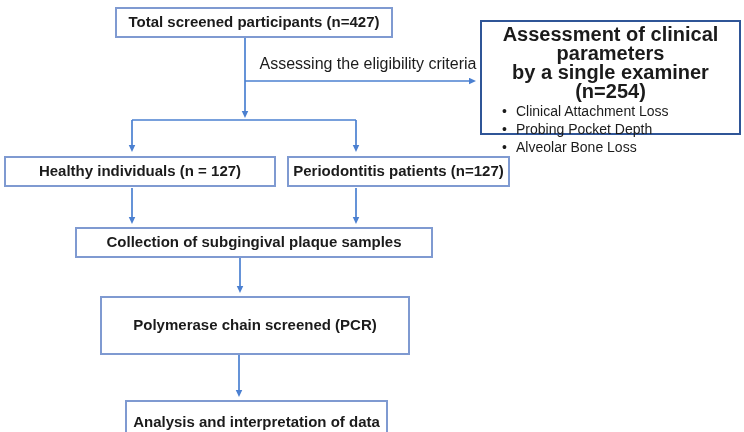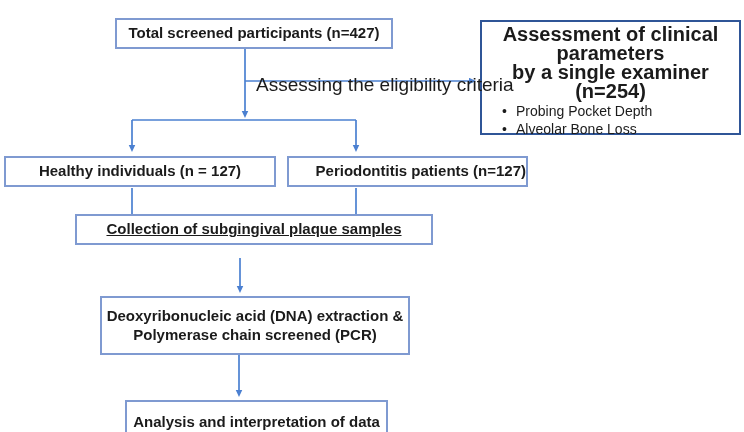--- a/index.html
+++ b/index.html
@@ -29,24 +29,24 @@
     background: #ffffff;
     display: flex;
     align-items: center;
     justify-content: center;
     text-align: center;
     font-weight: bold;
     font-size: 15px;
     line-height: 1.25;
     color: #1b1b1b;
   }
-  .box-total        { left: 115px; top: 18px;   width: 278px; height: 31px; }
+  .box-total        { left: 115px; top: 7px;   width: 278px; height: 31px; }
   .box-healthy      { left: 4px;   top: 156px; width: 272px; height: 31px; }
-  .box-periodontitis{ left: 287px; top: 156px; width: 241px; height: 31px; justify-content: flex-end; }
-  .box-collection   { left: 75px;  top: 214px; width: 358px; height: 31px; text-decoration: underline; }
+  .box-periodontitis{ left: 287px; top: 156px; width: 223px; height: 31px; }
+  .box-collection   { left: 75px;  top: 227px; width: 358px; height: 31px; }
   .box-dna          { left: 100px; top: 296px; width: 310px; height: 59px; flex-direction: column; }
   .box-analysis     { left: 125px; top: 400px; width: 263px; height: 44px; }
 
   .box-assessment {
     left: 480px; top: 20px; width: 261px; height: 115px;
     position: absolute;
     box-sizing: border-box;
     border: 2.5px solid #2f5597;
     background: #ffffff;
     padding: 3px 4px 2px 4px;
@@ -69,24 +69,24 @@
   }
   .assessment-list li::before {
     content: "\2022";
     display: inline-block;
     width: 14px;
     margin-left: -14px;
     color: #1b1b1b;
   }
   .edge-label {
     position: absolute;
-    left: 256px; top: 74px;
+    left: 256px; top: 55px;
     width: 224px;
     text-align: center;
-    font-size: 19px;
+    font-size: 16px;
     font-weight: normal;
     color: #1b1b1b;
     white-space: nowrap;
   }
 </style>
 </head>
 <body>
 
 <div class="canvas">
 
@@ -117,41 +117,41 @@
   <div class="box box-total">
     <span>Total screened participants (n=427)</span>
   </div>
 
   <div class="box-assessment">
     <div class="assessment-title">
       <div>Assessment of clinical parameters</div>
       <div>by a single examiner (n=254)</div>
     </div>
     <ul class="assessment-list">
+      <li>Clinical Attachment Loss</li>
       <li>Probing Pocket Depth</li>
       <li>Alveolar Bone Loss</li>
     </ul>
   </div>
 
   <div class="edge-label">Assessing the eligibility criteria</div>
 
   <div class="box box-healthy">
     <span>Healthy individuals (n = 127)</span>
   </div>
 
   <div class="box box-periodontitis">
     <span>Periodontitis patients (n=127)</span>
   </div>
 
   <div class="box box-collection">
     <span>Collection of subgingival plaque samples</span>
   </div>
 
   <div class="box box-dna">
-    <span>Deoxyribonucleic acid (DNA) extraction &amp;</span>
     <span>Polymerase chain screened (PCR)</span>
   </div>
 
   <div class="box box-analysis">
     <span>Analysis and interpretation of data</span>
   </div>
 
 </div>
 
 </body></html>

